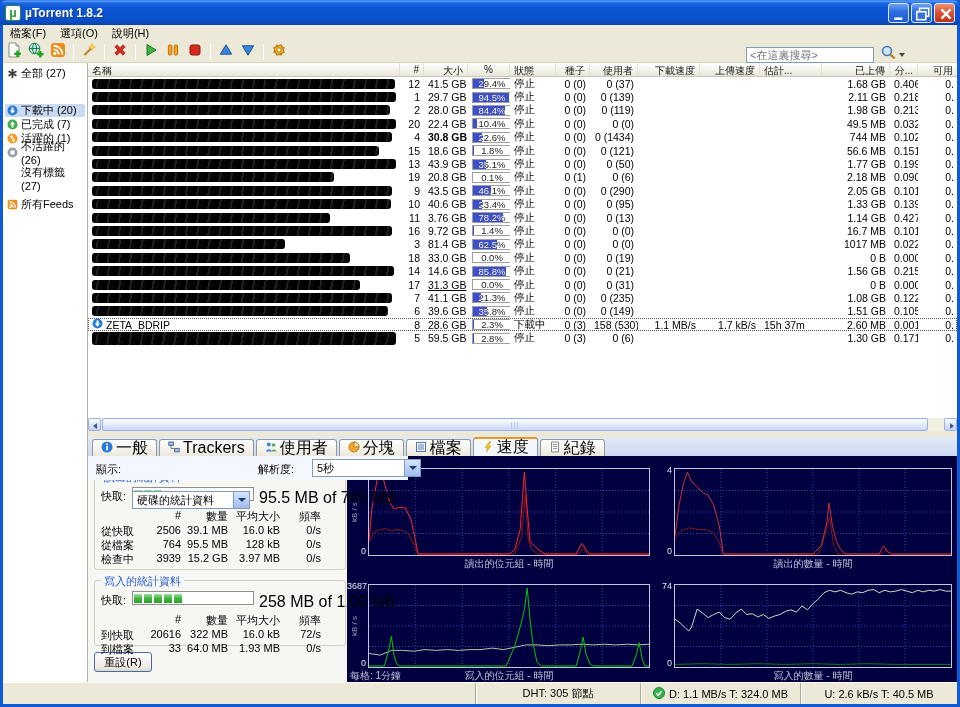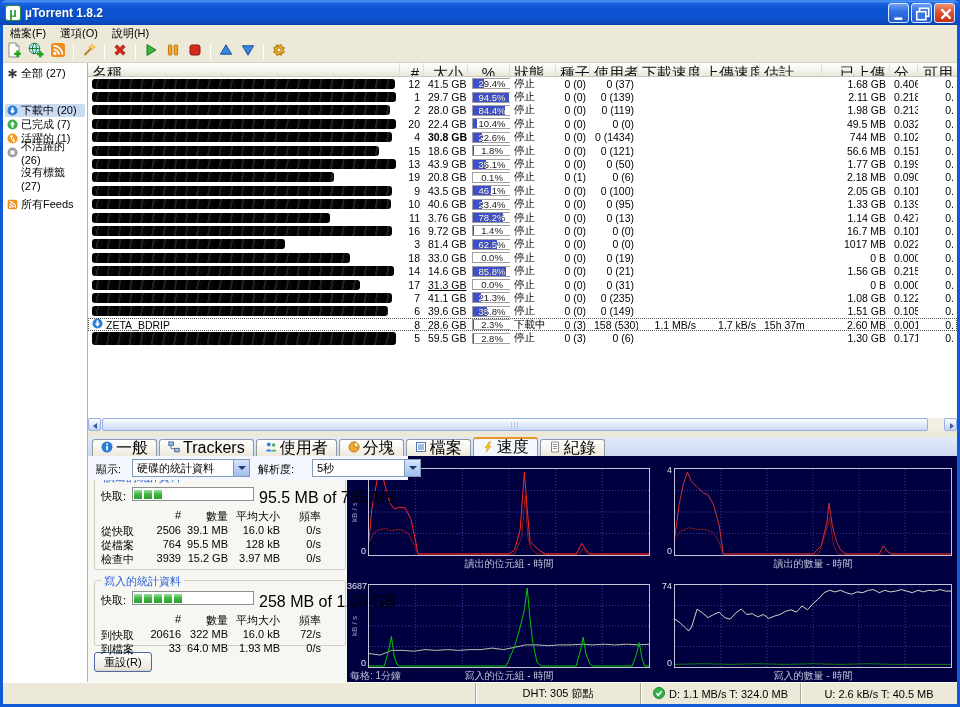--- a/index.html
+++ b/index.html
@@ -41,21 +41,21 @@
   .side-item { display:flex; align-items:center; height:13px; margin:0 2px 1px 2px; padding:1px 2px; border-radius:2px; }
   .side-item.selected { background:#c9daf3;margin-top:24px; }
   .side-item .sico { width:11px; height:11px; margin-right:3px; flex:none; }
   .side-item .sico svg { width:11px; height:11px; display:block; }
   .side-item.noicon { padding-left:16px; }
   .side-sep { height:1px; background:#d8d5c8; margin:6px 3px; border-bottom:1px solid #fff; }
 
   
   #list { position:absolute; left:88px; top:63px; width:869px; height:355px; background:#fff; overflow:hidden; }
   #list-header { display:flex; height:14px; background:linear-gradient(180deg,#ffffff,#f3f2ea 60%,#e8e6da);
-    border-bottom:1px solid #c9c7b8; font-size:15px; color:#111; }
+    border-bottom:1px solid #c9c7b8; font-size:10px; color:#111; }
   .th { flex:none; padding:1px 4px 0 4px; border-right:1px solid #e2e0d2; overflow:hidden; white-space:nowrap; }
   .al { text-align:left; } .ar { text-align:right; } .ac { text-align:center; }
   .trow { display:flex; height:13.4px; font-size:10.5px; align-items:center; }
   .trow.focused { outline:1px dotted #555; outline-offset:-1px; }
   .td { flex:none; padding:0 4px; overflow:hidden; white-space:nowrap; }
   .censor { display:inline-block; height:10px; border-radius:3px; vertical-align:middle;
     background:repeating-linear-gradient(100deg,#000 0 5px,#1f1f1f 5px 7px,#050505 7px 11px); }
   .name-cell { display:flex; align-items:center; gap:3px; }
   .name-cell svg { width:11px; height:11px; flex:none; }
   .pbar { position:relative; width:40px; height:11px; border:1px solid #a0a0a0; background:#fff; margin:0 auto; overflow:hidden; }
@@ -83,21 +83,21 @@
     background:linear-gradient(180deg,#ffffff,#ece9dc); border:1px solid #919b9c; border-bottom:none;
     border-radius:3px 3px 0 0; font-size:16px; }
   .tab svg { width:12px; height:12px; }
   .tab.active { height:19px; background:#f4f7fd; border-top:2px solid #e5972d; font-weight:normal; }
   #controls-strip { position:absolute; left:88px; top:456px; width:320px; height:24px; background:#f4f7fd; z-index:3;
     font-size:11px; }
   #show-label { position:absolute; left:8px; top:6px; }
   #res-label { position:absolute; left:170px; top:6px; }
   .combo { position:absolute; top:3px; height:18px; border:1px solid #7f9db9; background:#fff; font-size:11px;
     line-height:16px; padding-left:4px; }
-  #combo-show { left:44px; width:118px; }
+  #combo-show { left:44px; width:118px;margin-top:32px; }
   #combo-res { left:224px; width:109px; }
   .combo .cbtn { position:absolute; right:0; top:0; bottom:0; width:16px; border-left:1px solid #7f9db9;
     background:linear-gradient(180deg,#d7e5fd,#9fbdee); }
   .combo .cbtn i { position:absolute; left:4px; top:6px; width:0; height:0;
     border-left:4px solid transparent; border-right:4px solid transparent; border-top:4px solid #1c3a6e; }
 
   
   #stats { position:absolute; left:88px; top:456px; width:259px; height:226px; background:#f6f7f3; z-index:2; font-size:11px; }
   .grp { position:absolute; left:6px; width:252px; border:1px solid #cfcebf; border-radius:3px; }
   .grp-title { position:absolute; left:6px; top:-7px; background:#f6f7f3; padding:0 3px; color:#2b5cd8; font-size:11px; }
@@ -233,20 +233,28 @@
           </svg></span>
       </span>
       <div class="tsep"></div>
       <span class="tbtn">
         <span><svg viewBox="0 0 16 16">
             <rect x="4" y="4" width="8" height="8" fill="#f3b234" stroke="#b97f17" transform="rotate(22 8 8)"></rect>
             <rect x="4" y="4" width="8" height="8" fill="#f3b234" stroke="#b97f17" transform="rotate(67 8 8)"></rect>
             <circle cx="8" cy="8" r="2.1" fill="#fff6dd" stroke="#b97f17"></circle>
           </svg></span>
       </span>
+      <div id="search-wrap">
+      <input id="search-input" placeholder="&lt;在這裏搜尋&gt;" style="">
+      <span id="search-icon"><svg width="17" height="17" viewBox="0 0 17 17">
+            <circle cx="7" cy="7" r="4.5" fill="#cfe6fa" stroke="#4a7ab5" stroke-width="1.6"></circle>
+            <line x1="10.5" y1="10.5" x2="14.5" y2="14.5" stroke="#b98030" stroke-width="2.4"></line>
+          </svg></span>
+      <span id="search-drop"></span>
+    </div>
     </div>
 
   <div id="sidebar">
       <div class="side-item">
         <span class="sico">
           <svg viewBox="0 0 12 12">
             <g stroke="#3a3a3a" stroke-width="2">
               <line x1="6" y1="1" x2="6" y2="11"></line>
               <line x1="1.7" y1="3.5" x2="10.3" y2="8.5"></line>
               <line x1="10.3" y1="3.5" x2="1.7" y2="8.5"></line>
@@ -535,21 +543,21 @@
             <div class="pbar">
               <div class="pfill" style="width: 46.1%;"></div>
               <div class="ptxt">46.1%</div>
               <div class="pclip" style="width: 46.1%;">
                 <div class="ptxt">46.1%</div>
               </div>
             </div>
           </div>
           <div class="td al" style="width: 46px;">停止</div>
           <div class="td ar" style="width: 34px;">0 (0)</div>
-          <div class="td ar" style="width: 48px;">0 (100)</div>
+          <div class="td ar" style="width: 48px;">0 (290)</div>
           <div class="td ar" style="width: 62px;"></div>
           <div class="td ar" style="width: 60px;"></div>
           <div class="td al" style="width: 62px;"></div>
           <div class="td ar" style="width: 68px;">2.05 GB</div>
           <div class="td ar" style="width: 28px;">0.101</div>
           <div class="td ar" style="width: 40px;">0.</div>
         </div>
         <div class="trow">
           <div class="td al name-cell" style="width: 312px;">
             <span class="censor" style="width: 299px; height: 10px;"></span>

